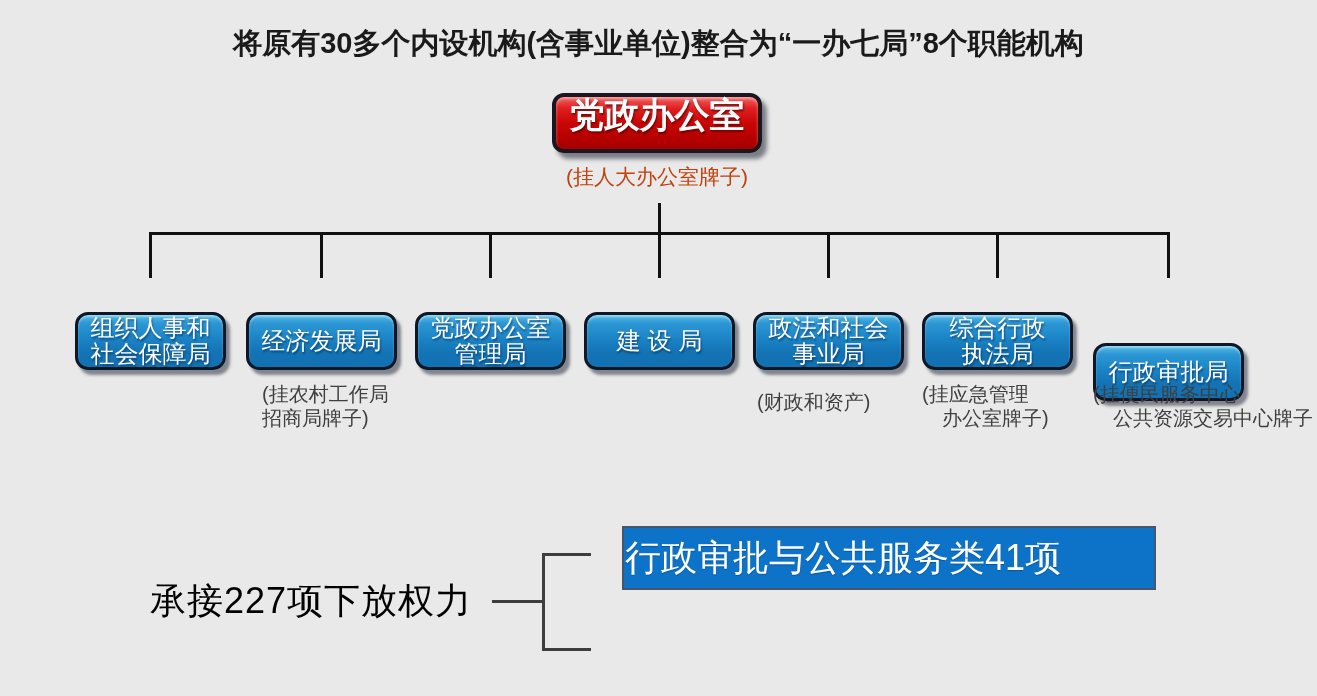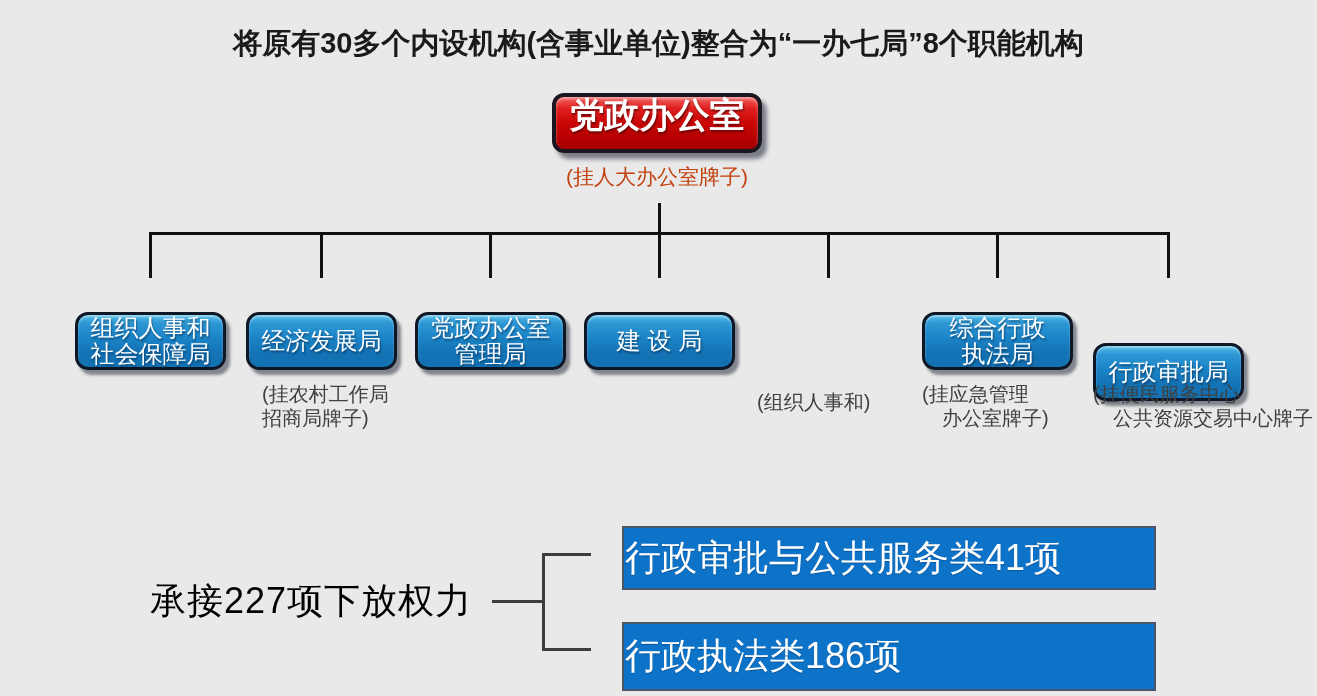--- a/index.html
+++ b/index.html
@@ -107,43 +107,44 @@
   <div class="dept-box" style="left:246px;">
     <span class="label">经济发展局</span>
   </div>
   <div class="dept-box" style="left:415px;">
     <span class="label">党政办公室
 管理局</span>
   </div>
   <div class="dept-box" style="left:584px;">
     <span class="label">建 设 局</span>
   </div>
+  <div class="dept-box" style="left:753px;">
+    <span class="label">政法和社会
+事业局</span>
+  </div>
   <div class="dept-box" style="left:922px;">
     <span class="label">综合行政
 执法局</span>
   </div>
   <div class="dept-box" style="left:1093px;margin-top:31px;">
     <span class="label">行政审批局</span>
   </div>
 
   <div class="dept-caption" style="left:262px;">(挂农村工作局
 招商局牌子)</div>
-  <div class="dept-caption single" style="left:757px;">(组织人事和)</div>
+  <div class="dept-caption single" style="left:757px;">(财政和资产)</div>
   <div class="dept-caption" style="left:1093px;">(挂便民服务中心
 　公共资源交易中心牌子</div>
   <div class="dept-caption" style="left:922px;">(挂应急管理
 　办公室牌子)</div>
 
   <div class="bottom-label">承接227项下放权力</div>
 
   <div class="bline" style="left:492px;top:600px;width:51px;height:3px;"></div>
   <div class="bline" style="left:542px;top:553px;width:3px;height:98px;"></div>
   <div class="bline" style="left:542px;top:553px;width:49px;height:3px;"></div>
   <div class="bline" style="left:542px;top:648px;width:49px;height:3px;"></div>
 
   <div class="power-bar bar-1">
     <span class="label">行政审批与公共服务类41项</span>
   </div>
-  <div class="power-bar bar-2">
-    <span class="label">行政执法类186项</span>
-  </div>
 
 </div>
 
 </body></html>

